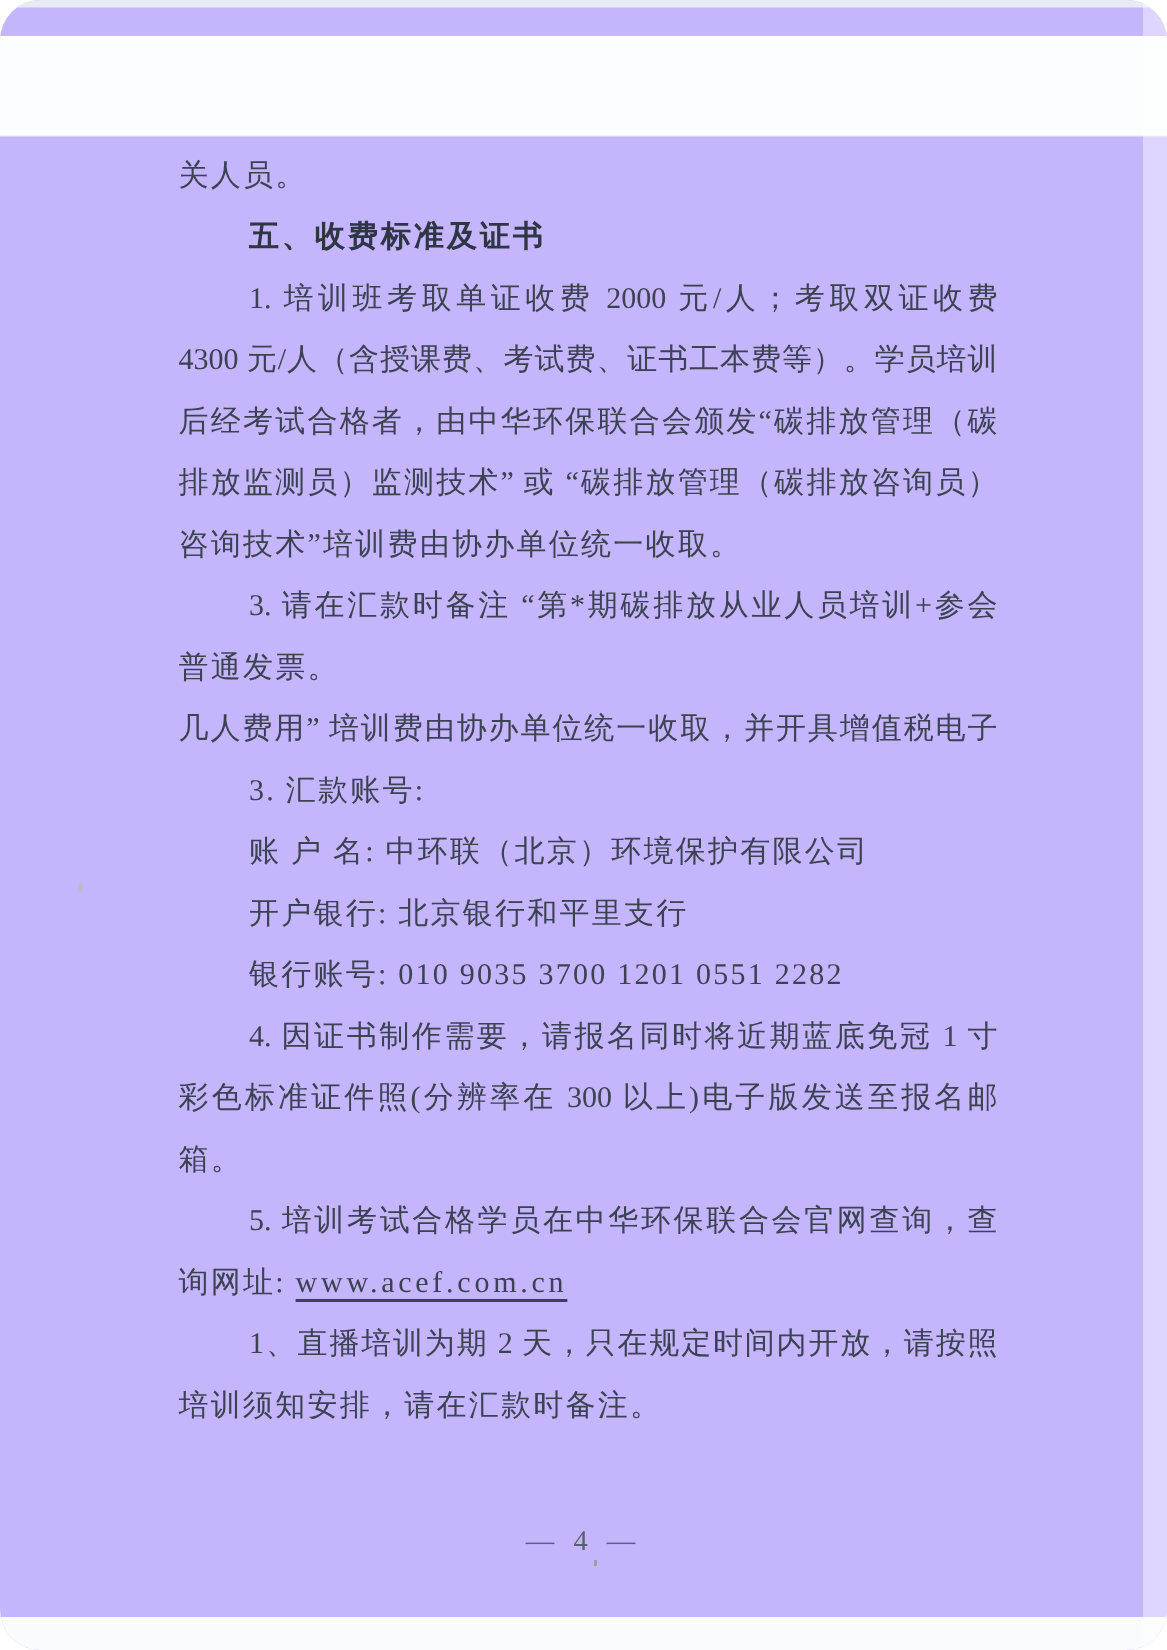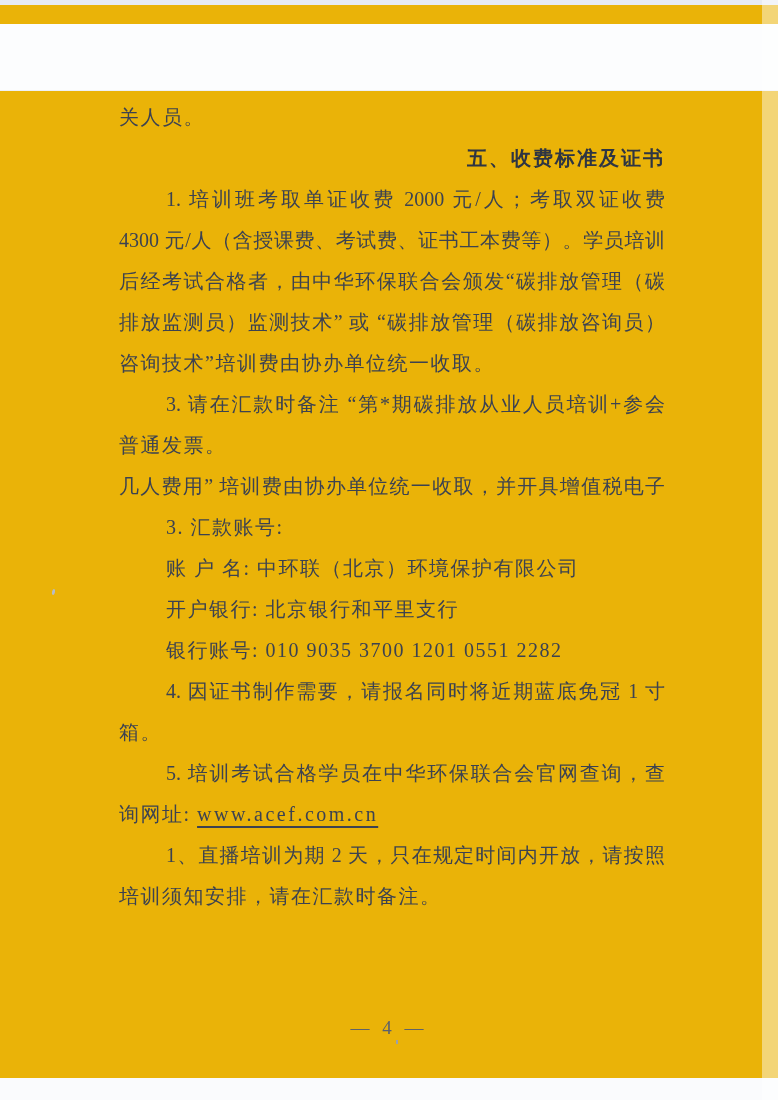--- a/index.html
+++ b/index.html
@@ -1,21 +1,22 @@
 <!DOCTYPE html>
 <html><head>
 <meta charset="utf-8">
 <style>
   html,body { margin:0; padding:0; background:#ffffff; }
   .page {
     position:relative;
     width:778px; height:1100px;
     overflow:hidden;
-    background:#eab308;
+    background:#c4b5fd;
     font-family:"Liberation Serif","DejaVu Serif",serif;
+    border-radius:27px;
   }
   
   .scan-strip-top    { position:absolute; left:0; top:0;    width:100%; height:5px;  background:#e7ebf2; }
   .scan-band-white   { position:absolute; left:0; top:24px; width:100%; height:66px; background:#fcfdfe; }
   .scan-band-mid     { position:absolute; left:0; top:90px; width:100%; height:1px;  background:#eef1f7; }
   .scan-band-bottom  { position:absolute; left:0; top:1078px; width:100%; height:22px; background:#fafbfd; }
   .scan-col-right    { position:absolute; right:0; top:0; width:16px; height:100%; background:rgba(255,255,255,0.45); }
   .speck-a { position:absolute; left:52px;  top:589px;  width:3px; height:6px; background:#b7bcc7; border-radius:50%; transform:rotate(12deg); }
   .speck-b { position:absolute; left:396px; top:1040px; width:2px; height:4px; background:#9aa0ab; }
 
@@ -36,21 +37,20 @@
     letter-spacing:0;
     white-space:normal;
     text-align:justify;
     text-align-last:justify;
   }
   .line.indent { text-indent:47px; }
   .line.bold {
     font-weight:700;
     color:#2e3543;
     letter-spacing:2px;
-    text-align:right;
   }
   .link {
     text-decoration:underline;
     text-underline-offset:5px;
     text-decoration-thickness:1.5px;
     letter-spacing:2.5px;
   }
   .page-number {
     position:absolute;
     left:0; top:1015px;
@@ -84,20 +84,21 @@
       <div class="line fill">排放监测员）监测技术” 或 “碳排放管理（碳排放咨询员）</div>
       <div class="line">咨询技术”培训费由协办单位统一收取。</div>
       <div class="line fill indent">3.  请在汇款时备注 “第*期碳排放从业人员培训+参会</div>
       <div class="line">普通发票。</div>
       <div class="line fill">几人费用” 培训费由协办单位统一收取，并开具增值税电子</div>
       <div class="line indent">3.  汇款账号:</div>
       <div class="line indent">账 户 名: 中环联（北京）环境保护有限公司</div>
       <div class="line indent">开户银行: 北京银行和平里支行</div>
       <div class="line indent">银行账号: 010 9035 3700 1201 0551 2282</div>
       <div class="line fill indent">4.  因证书制作需要，请报名同时将近期蓝底免冠 1 寸</div>
+      <div class="line fill">彩色标准证件照(分辨率在 300 以上)电子版发送至报名邮</div>
       <div class="line">箱。</div>
       <div class="line fill indent">5.  培训考试合格学员在中华环保联合会官网查询，查</div>
       <div class="line"><span>询网址: </span><span class="link">www.acef.com.cn</span></div>
       <div class="line fill indent">1、直播培训为期 2 天，只在规定时间内开放，请按照</div>
       <div class="line">培训须知安排，请在汇款时备注。</div>
     </div>
 
   <div class="page-number">— 4 —</div>
 
 </div>

